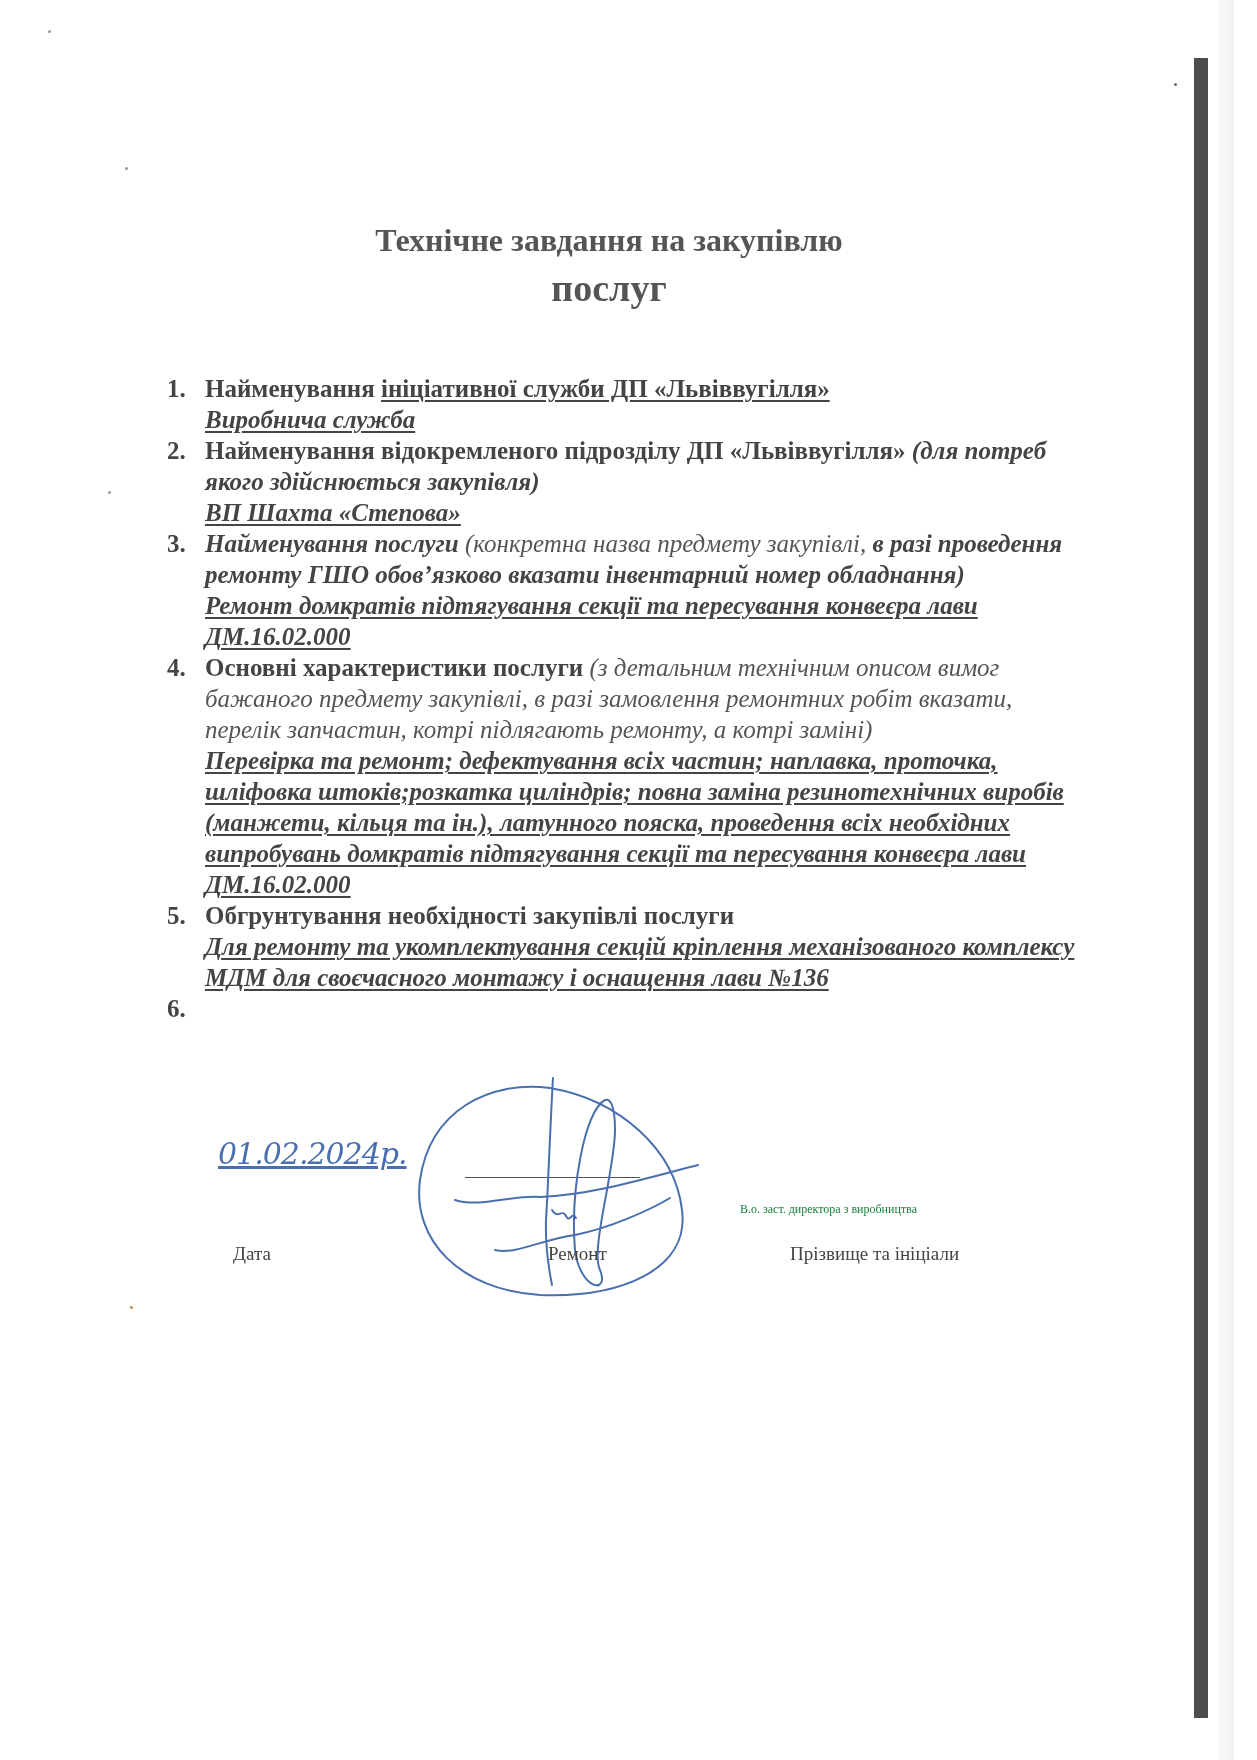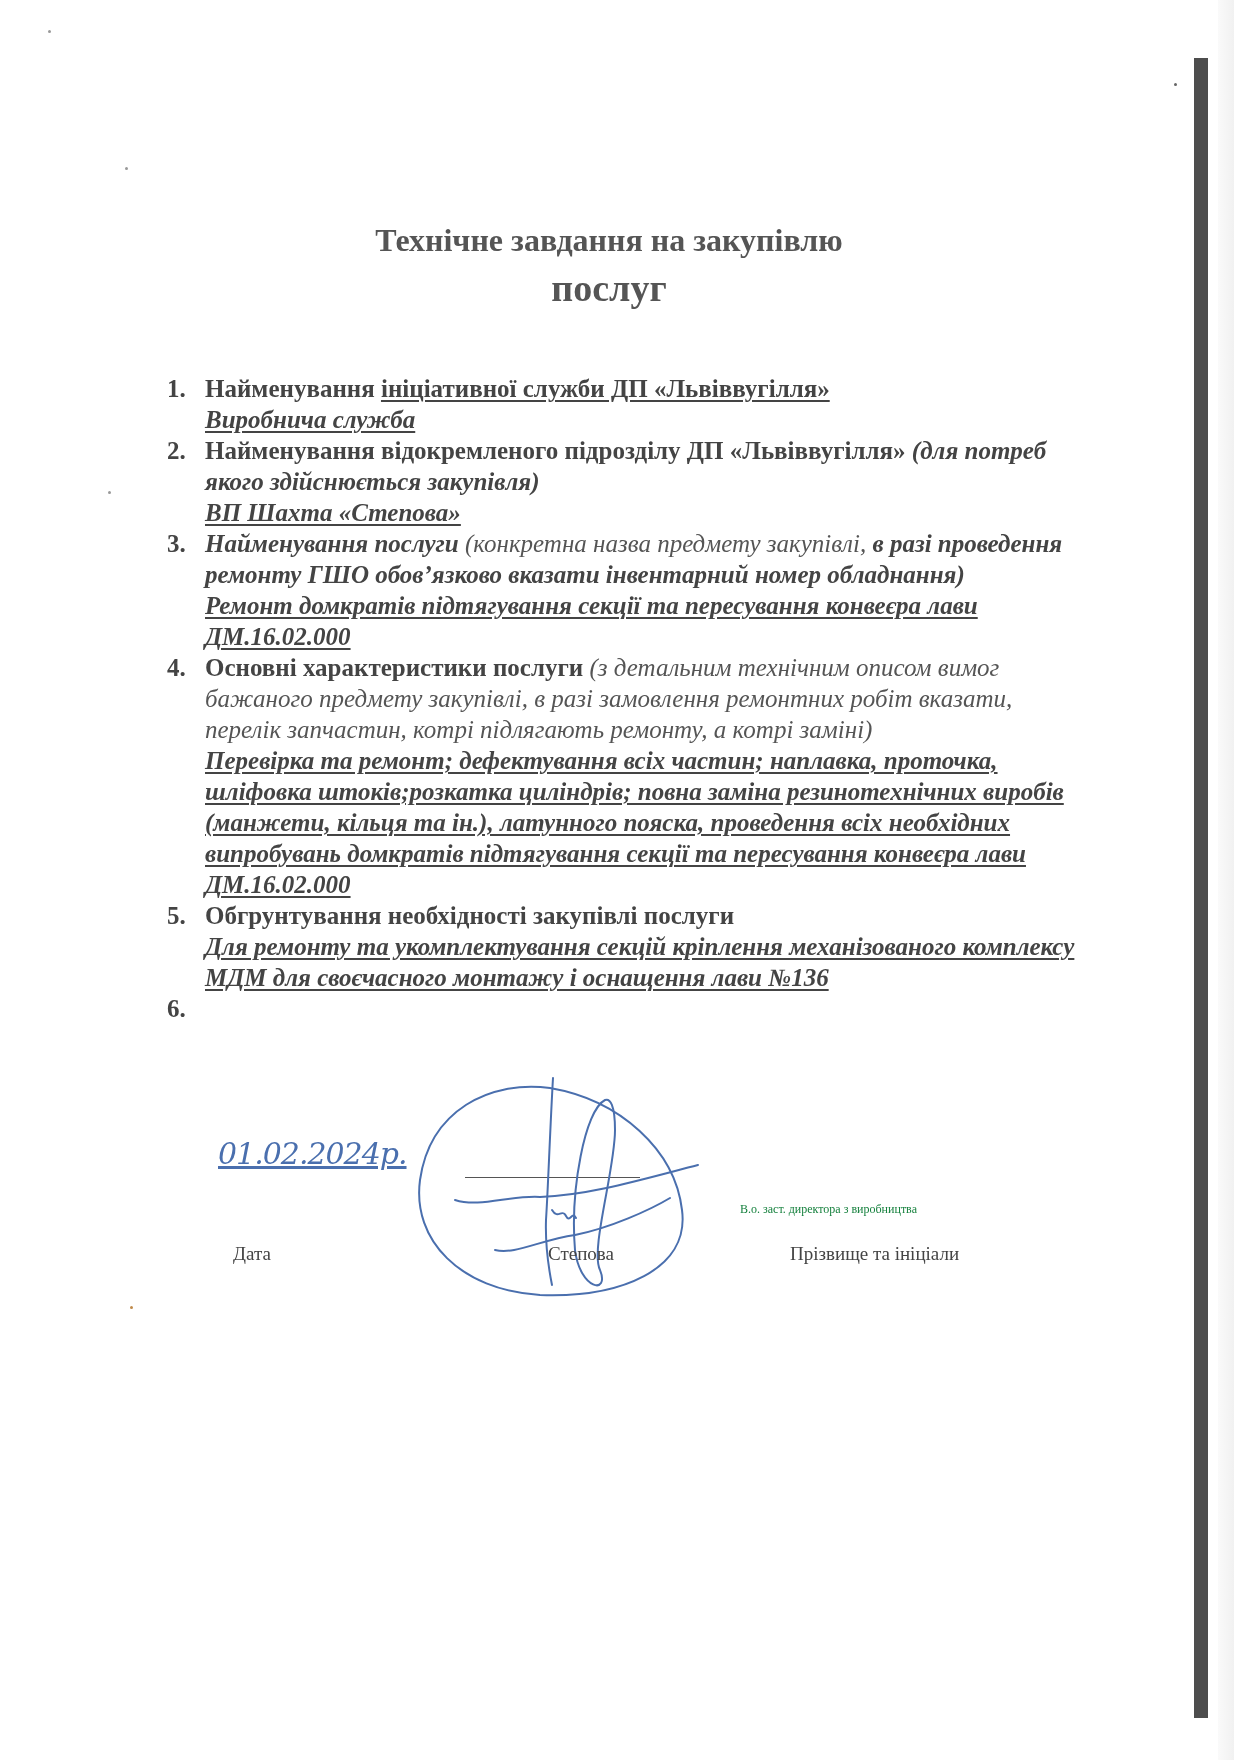--- a/index.html
+++ b/index.html
@@ -110,15 +110,15 @@
       <path d="M205 30 C 185 40, 170 120, 175 180 C 180 220, 210 225, 200 200 C 190 180, 215 100, 215 60 C 215 35, 210 28, 205 30"></path>
       <path d="M55 130 C 80 138, 110 125, 140 127 C 190 125, 240 110, 298 95"></path>
       <path d="M95 180 C 115 185, 140 170, 175 165 C 210 158, 250 140, 270 128"></path>
       <path d="M152 140 C 158 150, 162 138, 166 146 C 170 154, 172 140, 176 148"></path>
     </g>
   </svg>
 
   <div class="sig-position">В.о. заст. директора з виробництва</div>
 
   <div class="cap date">Дата</div>
-  <div class="cap sign">Степова</div>
+  <div class="cap sign">Ремонт</div>
   <div class="cap name">Прізвище та ініціали</div>
 </div>
 
 </body></html>

